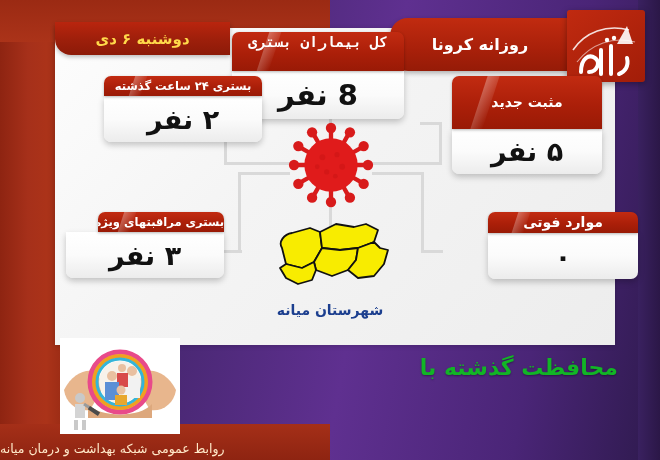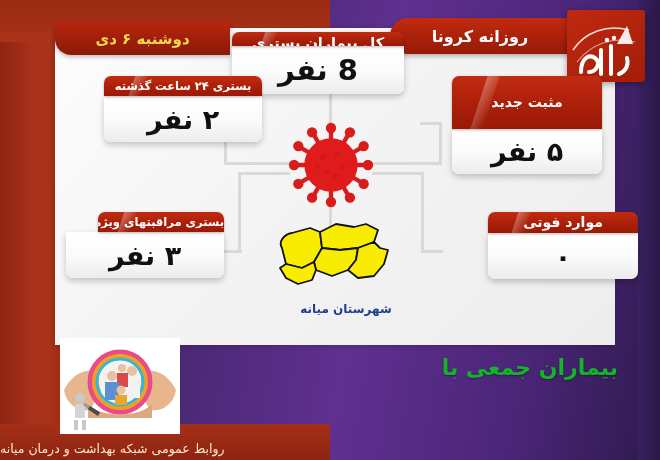--- a/index.html
+++ b/index.html
@@ -54,21 +54,21 @@
     border-radius:0 0 0 16px;
     display:flex;align-items:center;justify-content:center;
     color:#ffd94a;font-weight:bold;font-size:15px;
     box-shadow:0 2px 4px rgba(0,0,0,.25);
     direction:rtl;
     text-align:center;
   }
 
   
   .title-banner{
-    position:absolute;right:90px;top:18px;width:180px;height:36px;
+    position:absolute;right:90px;top:18px;width:180px;height:53px;
     background:linear-gradient(180deg,#c12b10 0%,#a8200a 60%,#951b07 100%);
     border-radius:18px 0 0 18px;
     display:flex;align-items:center;justify-content:center;
     color:#ffffff;font-weight:bold;font-size:16px;
     box-shadow:0 2px 5px rgba(0,0,0,.3);
     direction:rtl;
   }
   .logo-box{
     position:absolute;right:15px;top:10px;width:78px;height:72px;
     background:linear-gradient(145deg,#c02a10 0%,#a21d08 100%);
@@ -98,21 +98,21 @@
     background:linear-gradient(180deg,#ffffff 0%,#fbfbfb 50%,#ececec 100%);
     border-radius:0 0 7px 7px;
     box-shadow:0 3px 6px rgba(0,0,0,.22);
     display:flex;align-items:center;justify-content:center;
     color:#111;font-weight:bold;
     direction:rtl;
   }
 
   
   #card-total{left:232px;top:32px;width:172px;}
-  #card-total .cap{font-size:14.5px;height:14px;line-height:22px;padding:0;}
+  #card-total .cap{font-size:14.5px;height:39px;line-height:22px;padding:0;font-family:Liberation Mono, monospace;}
   #card-total .val{height:48px;font-size:29px;}
 
   #card-new{left:452px;top:76px;width:150px;}
   #card-new .cap{font-size:14px;height:21px;line-height:21px;padding:16px;}
   #card-new .val{height:45px;font-size:27px;}
 
   #card-24h{left:66px;top:76px;width:158px;padding-left:38px;}
   #card-24h .cap{font-size:11.5px;height:20px;line-height:20px;padding:0;}
   #card-24h .val{height:46px;font-size:27px;}
 
@@ -123,22 +123,22 @@
   #card-death{left:452px;top:212px;width:150px;margin-left:36px;}
   #card-death .cap{font-size:14px;height:21px;line-height:21px;padding:0;}
   #card-death .val{height:46px;font-size:27px;}
 
   
   .virus{position:absolute;left:288px;top:122px;width:86px;height:86px;}
 
   
   .map-wrap{position:absolute;left:262px;top:218px;width:136px;height:78px;}
   .map-label{
-    position:absolute;left:268px;top:302px;width:156px;
-    text-align:center;color:#1c3f8f;font-weight:bold;font-size:12px;
+    position:absolute;left:252px;top:302px;width:156px;
+    text-align:center;color:#1c3f8f;font-weight:bold;font-size:14px;
     direction:rtl;
   }
 
   
   .slogan-green{
     position:absolute;right:42px;top:355px;
     color:#12b526;font-weight:bold;font-size:22px;direction:rtl;
     text-shadow:0 1px 2px rgba(0,0,0,.35);
   }
   .slogan-red{
@@ -280,21 +280,21 @@
         <path d="M20 30 C16 24,22 16,30 15 L48 10 L58 14 L60 30 L52 44 L40 50 L24 46 Z"></path>
         <path d="M58 14 L74 6 L92 9 L104 6 L116 12 L112 24 L96 30 L78 32 L60 30 Z"></path>
         <path d="M60 30 L78 32 L96 30 L94 42 L86 52 L70 58 L54 52 L52 44 Z"></path>
         <path d="M96 30 L112 24 L118 30 L126 32 L122 46 L112 58 L96 60 L86 52 L94 42 Z"></path>
         <path d="M24 46 L40 50 L52 44 L54 52 L50 62 L36 66 L24 60 L18 50 Z"></path>
       </g>
     </svg>
   </div>
   <div class="map-label">شهرستان میانه</div>
 
-  <div class="slogan-green">بیماران جمعی با</div>
+  <div class="slogan-green">محافظت گذشته با</div>
 
   <div class="photo">
     <svg width="120" height="96" viewBox="0 0 120 96">
       <rect x="0" y="0" width="120" height="96" fill="#ffffff"></rect>
 
       <path d="M4 52 C12 36,26 30,36 34 L44 48 L30 72 C18 74,6 66,4 52 Z" fill="#e8b68d"></path>
       <path d="M116 52 C108 36,94 30,84 34 L76 48 L90 72 C102 74,114 66,116 52 Z" fill="#e8b68d"></path>
       <path d="M28 66 C40 80,80 80,92 66 L92 80 L28 80 Z" fill="#dda87d"></path>
 
       <circle cx="60" cy="44" r="30" fill="none" stroke="#e84a8a" stroke-width="5"></circle>

